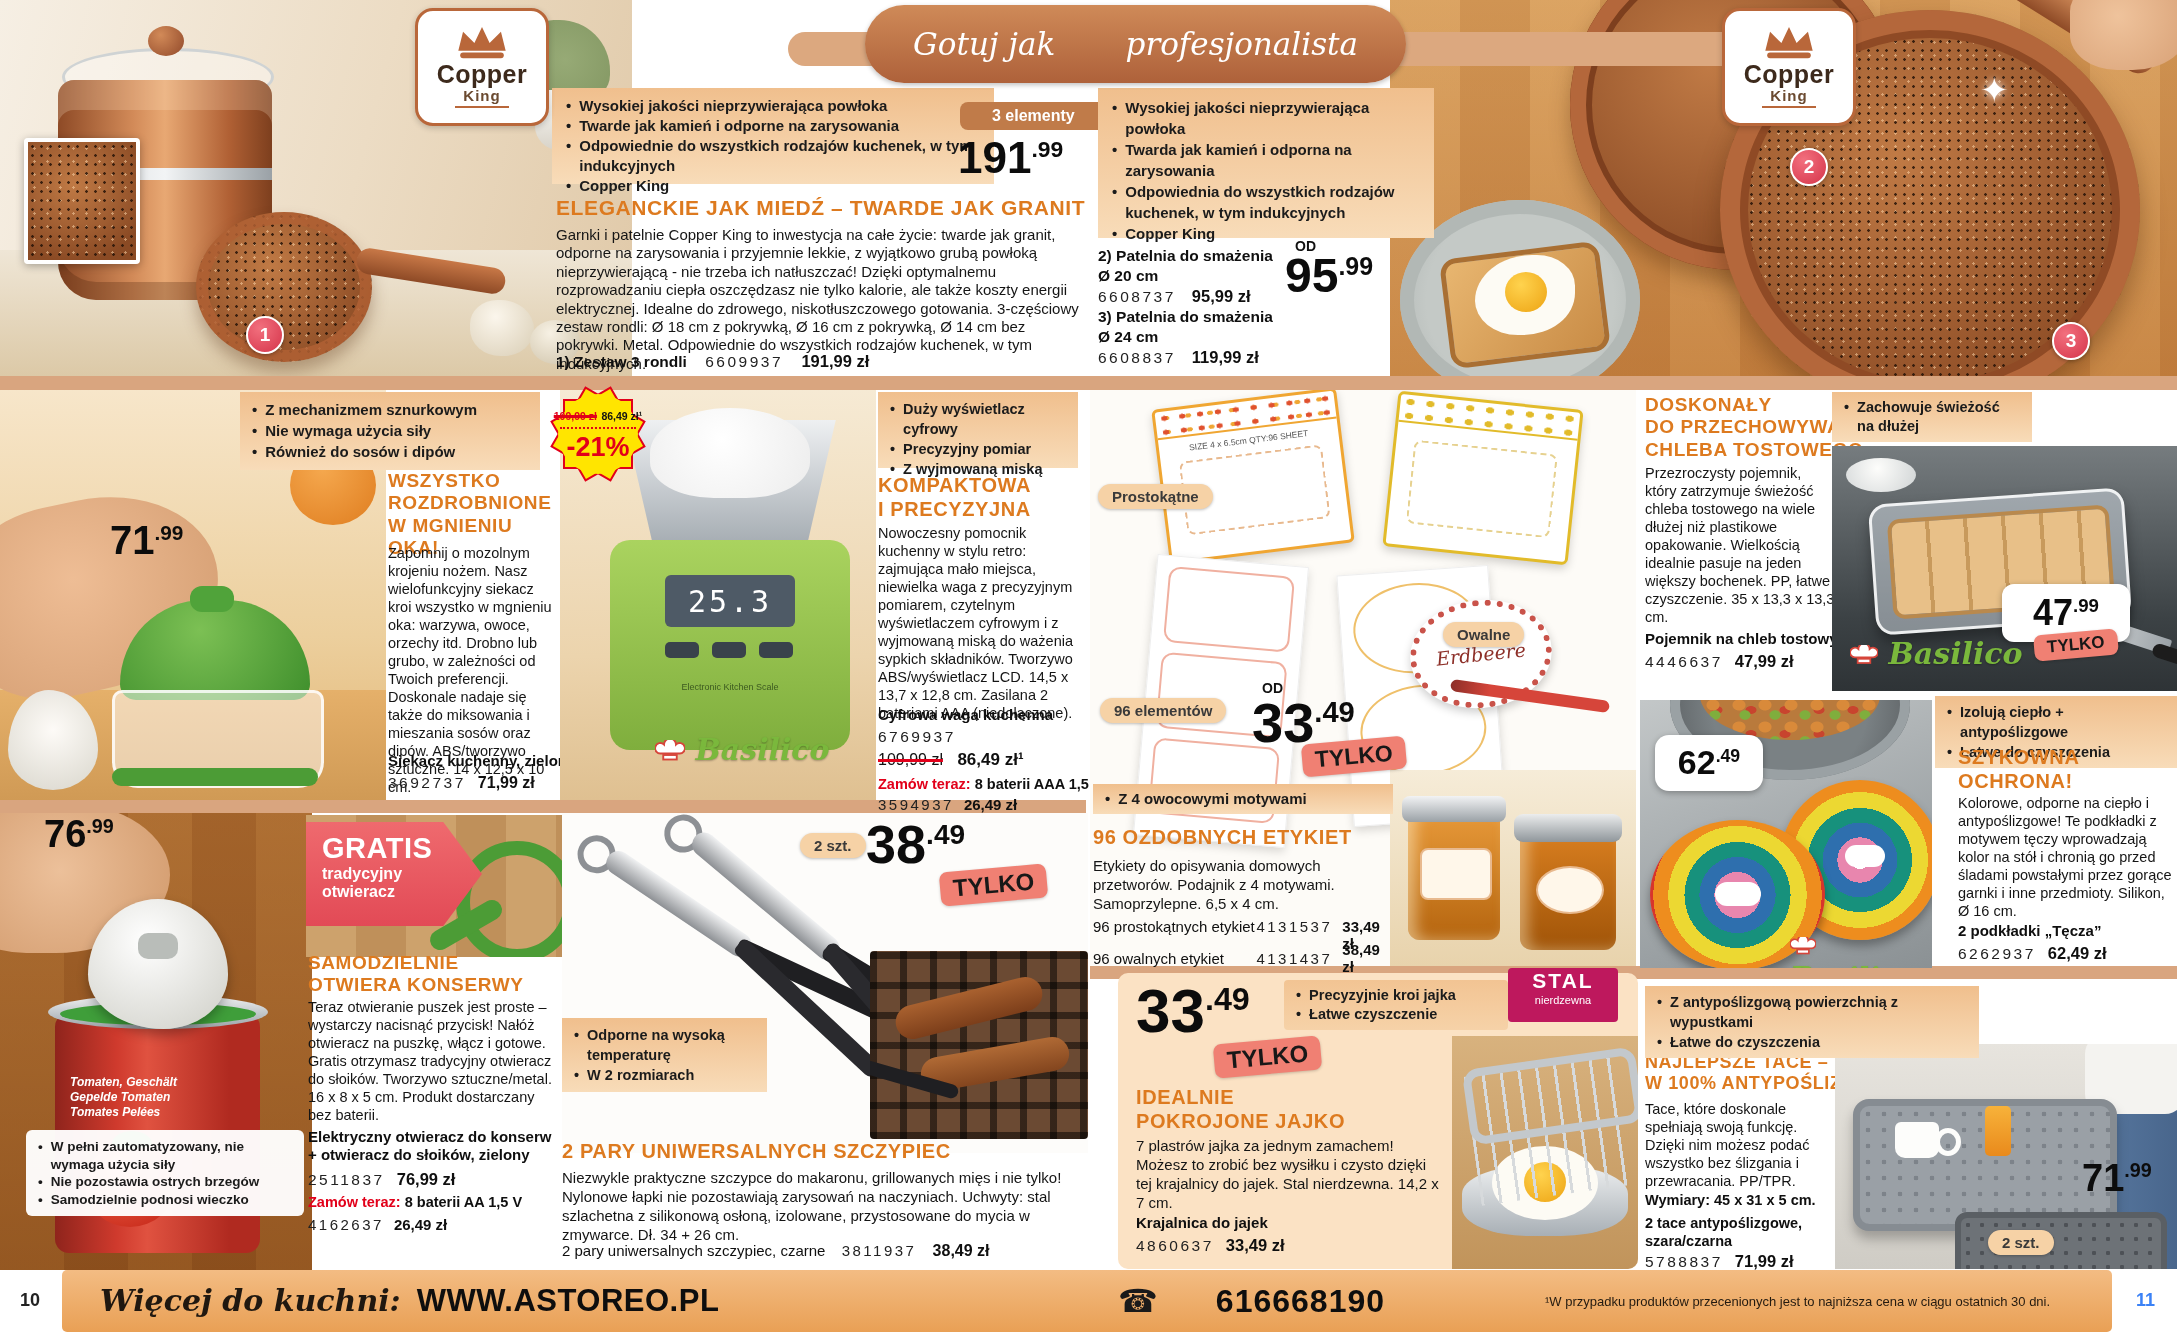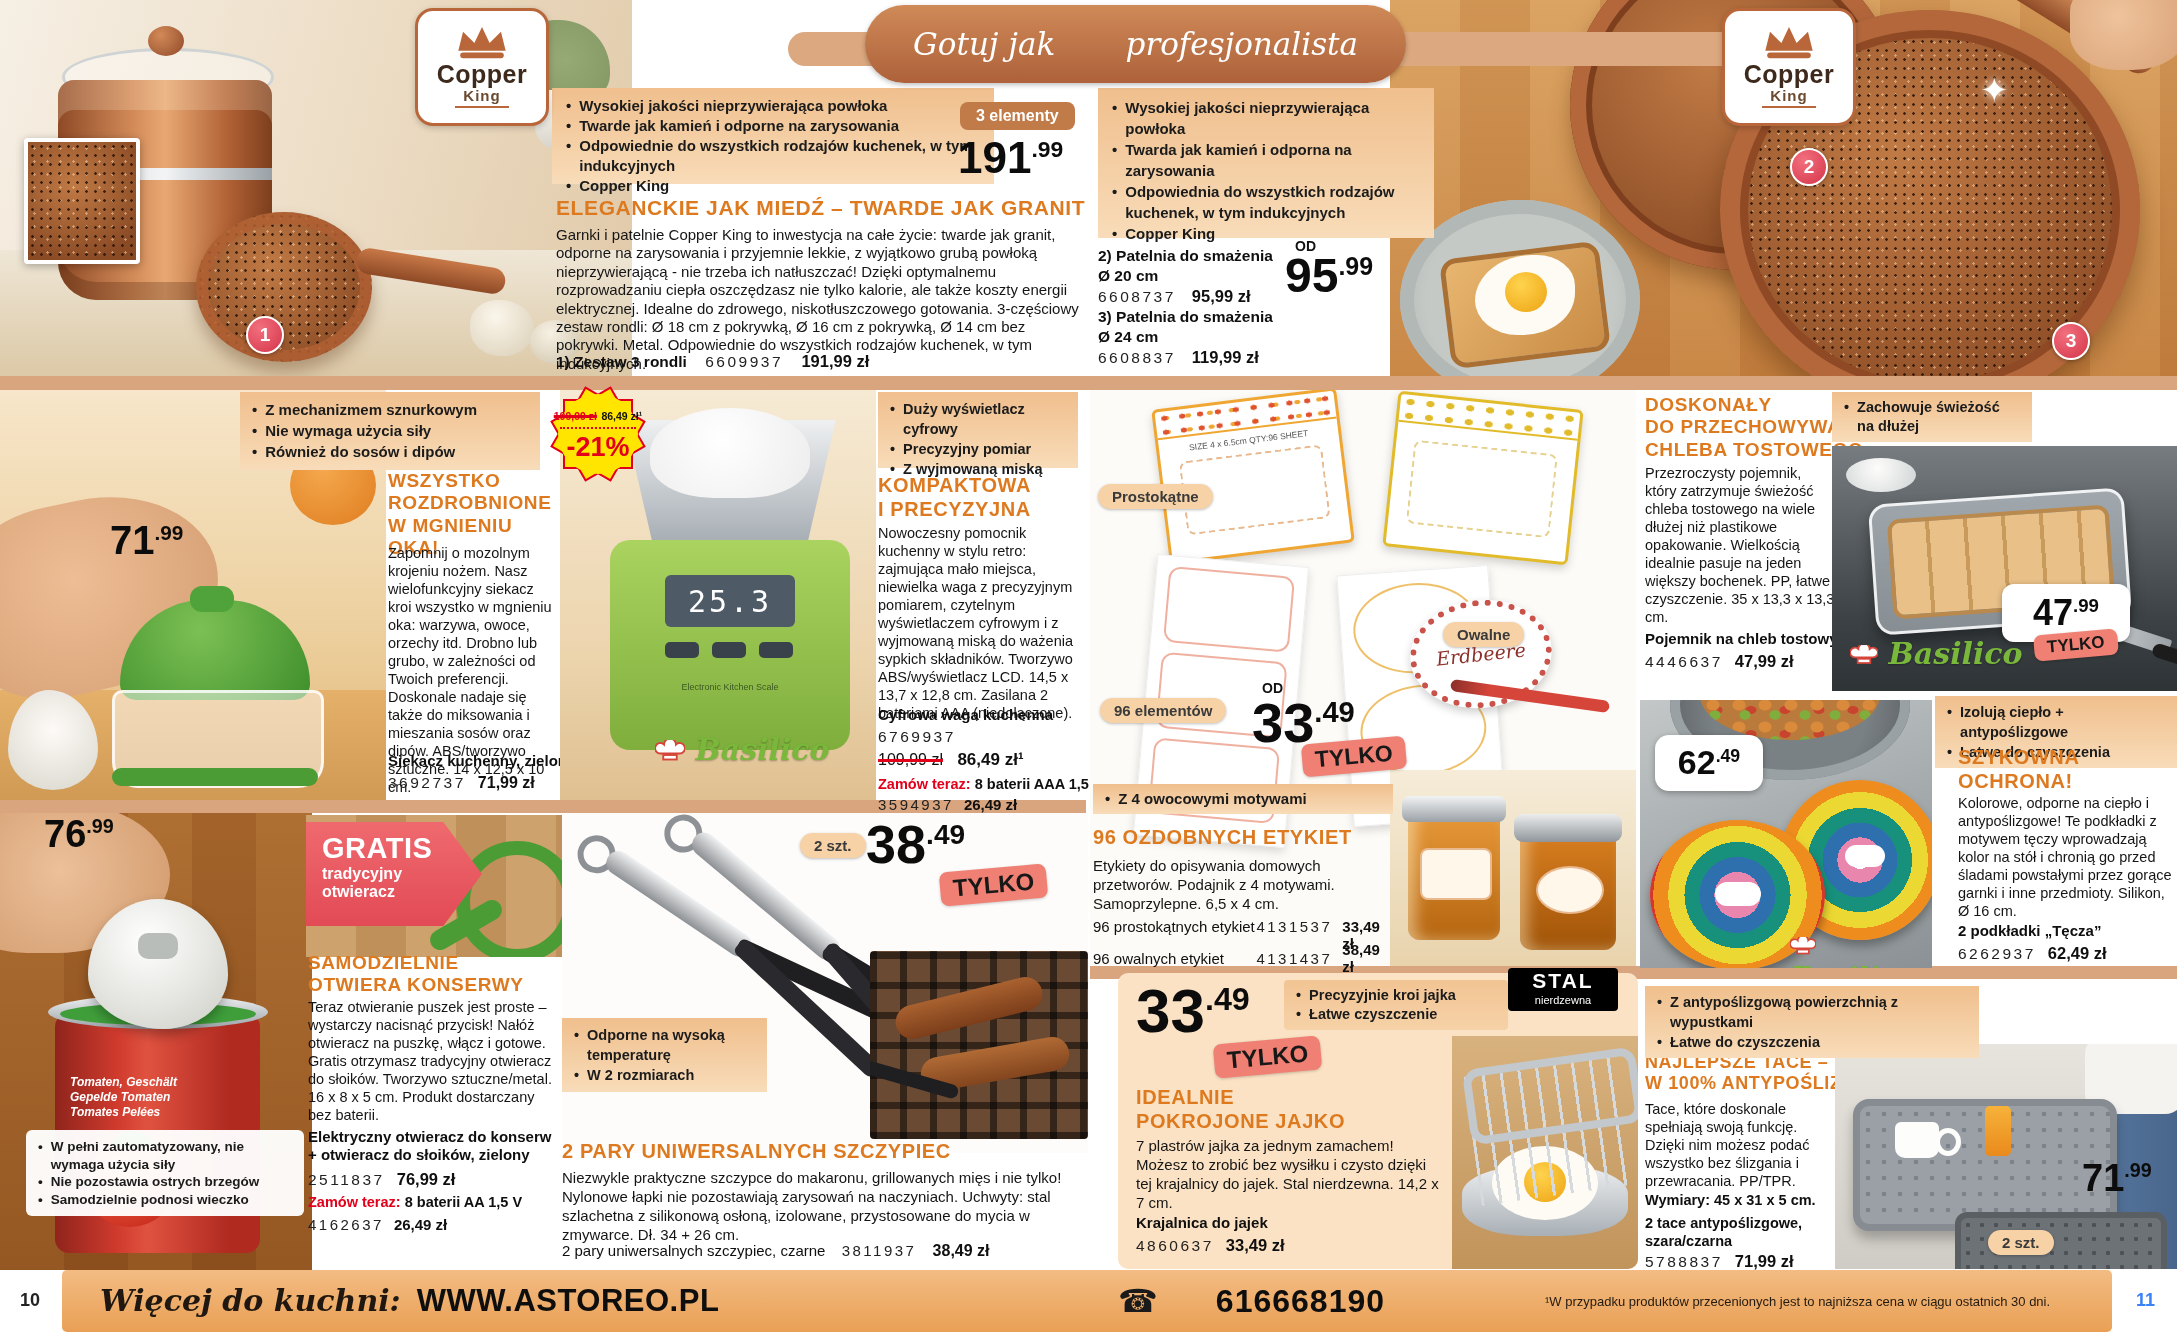--- a/index.html
+++ b/index.html
@@ -128,21 +128,21 @@
       </div>
     <div class="bl">
         <span class="d">•</span>
         <span>Odpowiednie do wszystkich rodzajów kuchenek, w tym indukcyjnych</span>
       </div>
     <div class="bl">
         <span class="d">•</span>
         <span>Copper King</span>
       </div>
   </div>
-  <div class="abs" style="left:960px;top:102px;background:#c07b49;color:#fff;font-weight:bold;font-size:16px;padding:5px 16px;border-radius:8px;"><span>3 elementy</span></div>
+  <div class="abs" style="left:960px;top:102px;background:#c07b49;color:#fff;font-weight:bold;font-size:16px;padding:5px 32px;border-radius:8px;"><span>3 elementy</span></div>
   <div class="abs bigp" style="left:958px;top:140px;font-size:44px;">
     <span>191</span><span class="sup">.99</span>
   </div>
   <div class="abs ho" style="left:556px;top:196px;width:540px;font-size:21px;">ELEGANCKIE JAK MIEDŹ – TWARDE JAK GRANIT</div>
   <div class="abs bt" style="left:556px;top:226px;width:528px;font-size:15px;line-height:18.4px;">Garnki i patelnie Copper King to inwestycja na całe życie: twarde jak granit, odporne na zarysowania i przyjemnie lekkie, z wyjątkowo grubą powłoką nieprzywierającą - nie trzeba ich natłuszczać! Dzięki optymalnemu rozprowadzaniu ciepła oszczędzasz nie tylko kalorie, ale także koszty energii elektrycznej. Idealne do zdrowego, niskotłuszczowego gotowania. 3-częściowy zestaw rondli: Ø 18 cm z pokrywką, Ø 16 cm z pokrywką, Ø 14 cm bez pokrywki. Metal. Odpowiednie do wszystkich rodzajów kuchenek, w tym indukcyjnych.</div>
   <div class="abs" style="left:556px;top:352px;font-size:15.5px;">
     <span class="il">1) Zestaw 3 rondli</span>
     <span class="cd" style="margin-left:14px;">6609937</span>
     <span class="pr" style="margin-left:14px;font-size:16.5px;">191,99 zł</span>
   </div>
@@ -529,21 +529,21 @@
   <div class="abs" style="left:1284px;top:980px;width:224px;background:linear-gradient(180deg,#f2c493,#f6d2a8);padding:6px 12px;box-sizing:border-box;font-size:14.5px;line-height:19px;border-radius:4px;z-index:4;">
     <div class="bl">
         <span class="d">•</span>
         <span>Precyzyjnie kroi jajka</span>
       </div>
     <div class="bl">
         <span class="d">•</span>
         <span>Łatwe czyszczenie</span>
       </div>
   </div>
-  <div class="abs" style="left:1508px;top:968px;width:110px;height:43px;background:#000000;border-radius:4px;color:#fff;text-align:center;z-index:5;">
+  <div class="abs" style="left:1508px;top:968px;width:110px;height:54px;background:#be185d;border-radius:4px;color:#fff;text-align:center;z-index:5;">
     <div style="font-size:21px;font-weight:bold;letter-spacing:2px;line-height:26px;">STAL</div>
     <div style="font-size:11px;line-height:12px;">nierdzewna</div>
   </div>
   <div class="abs ho" style="left:1136px;top:1086px;font-size:20px;z-index:4;">
     <div>IDEALNIE</div>
     <div>POKROJONE JAJKO</div>
   </div>
   <div class="abs bt" style="left:1136px;top:1136px;width:310px;font-size:15px;line-height:19px;z-index:4;">7 plastrów jajka za jednym zamachem! Możesz to zrobić bez wysiłku i czysto dzięki tej krajalnicy do jajek. Stal nierdzewna. 14,2 x 7 cm.</div>
   <div class="abs il" style="left:1136px;top:1214px;font-size:15px;z-index:4;">Krajalnica do jajek</div>
   <div class="abs" style="left:1136px;top:1236px;font-size:15.5px;z-index:4;">

